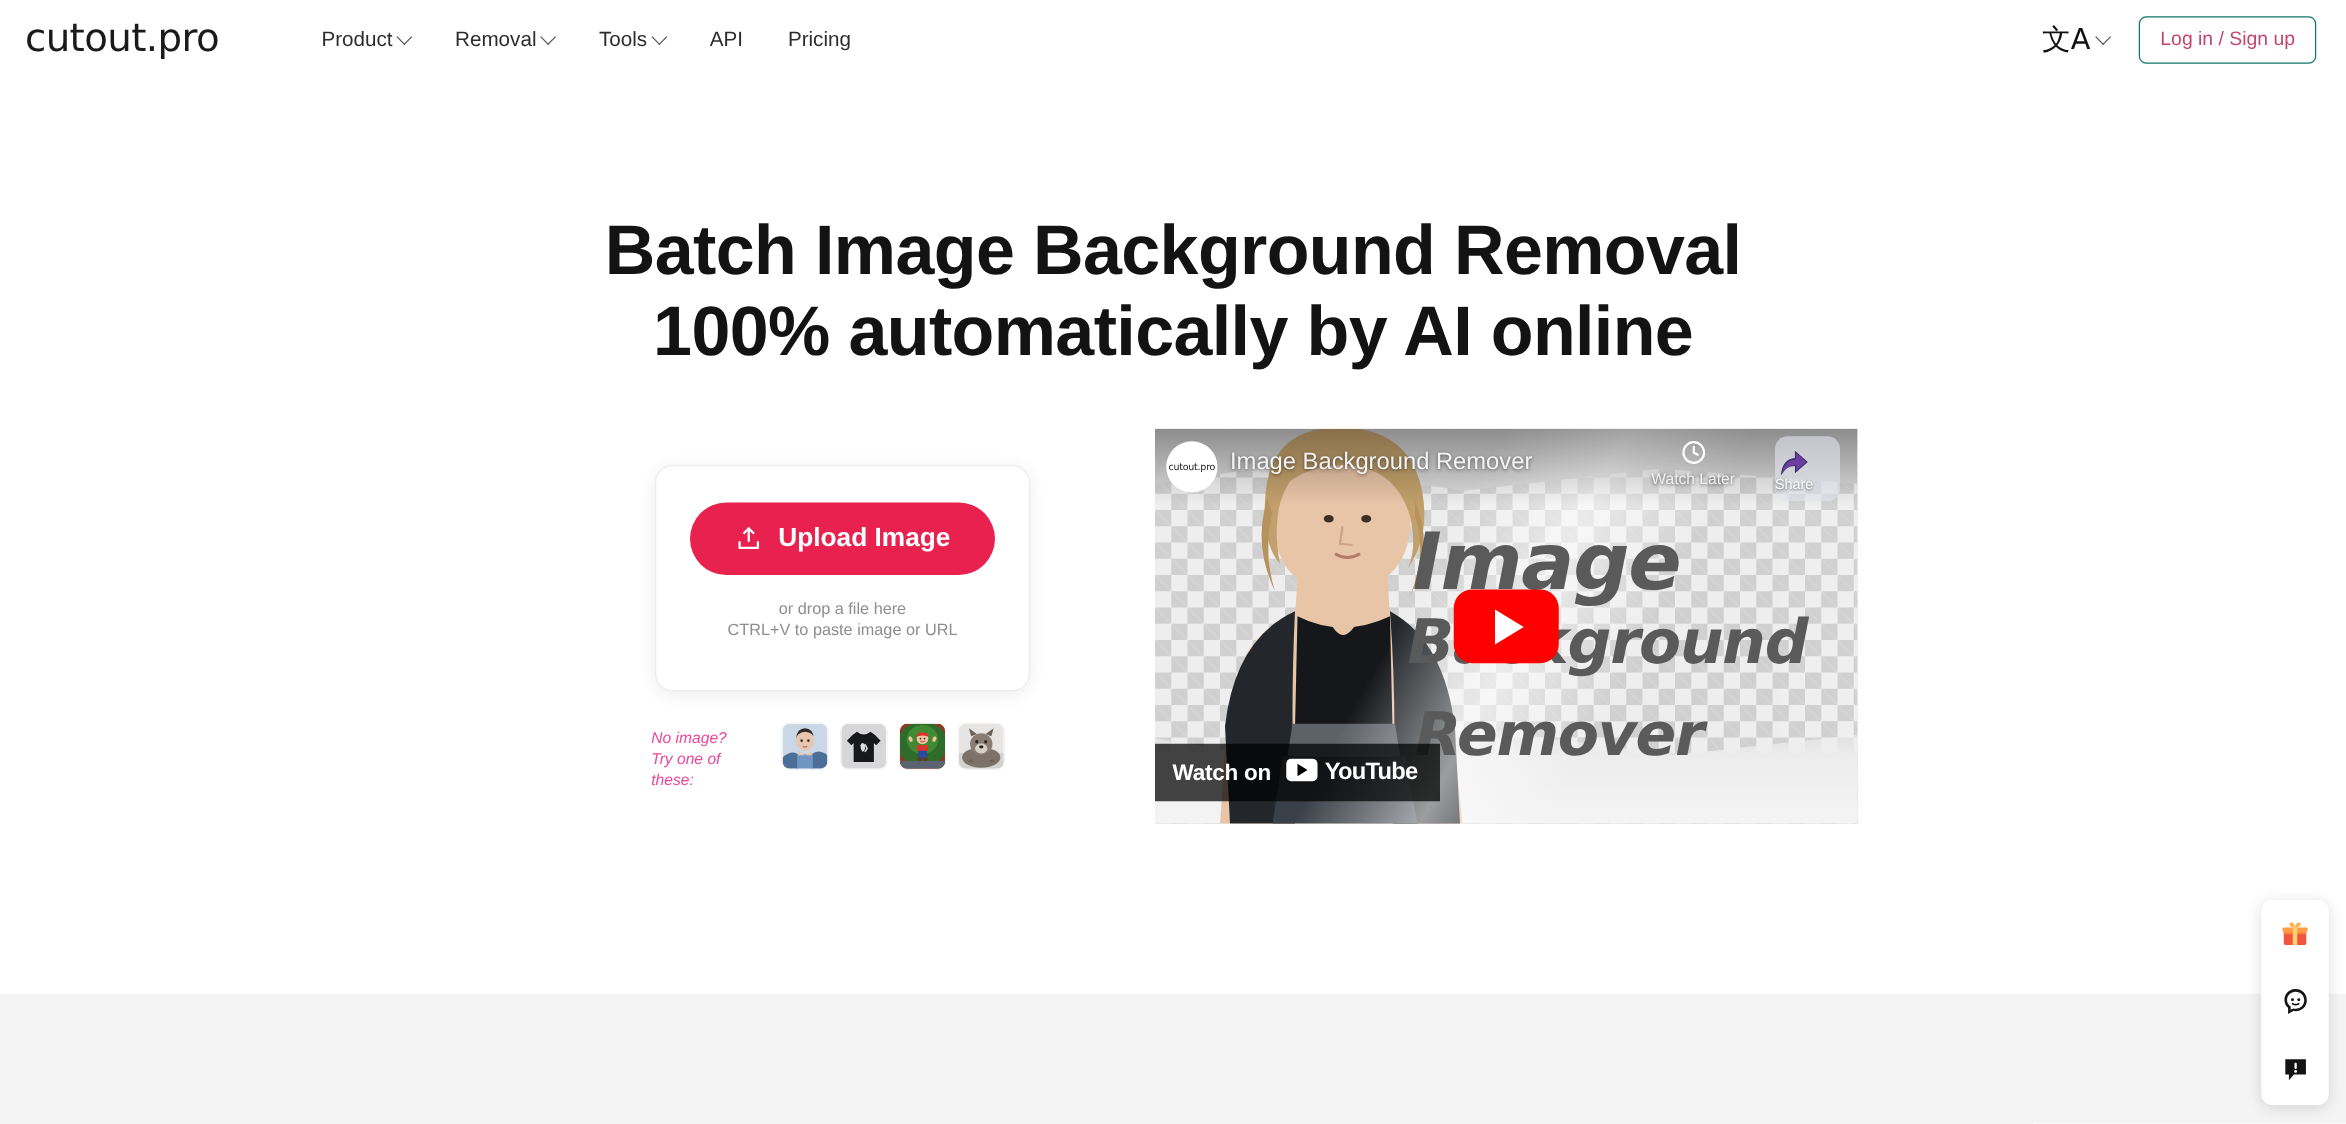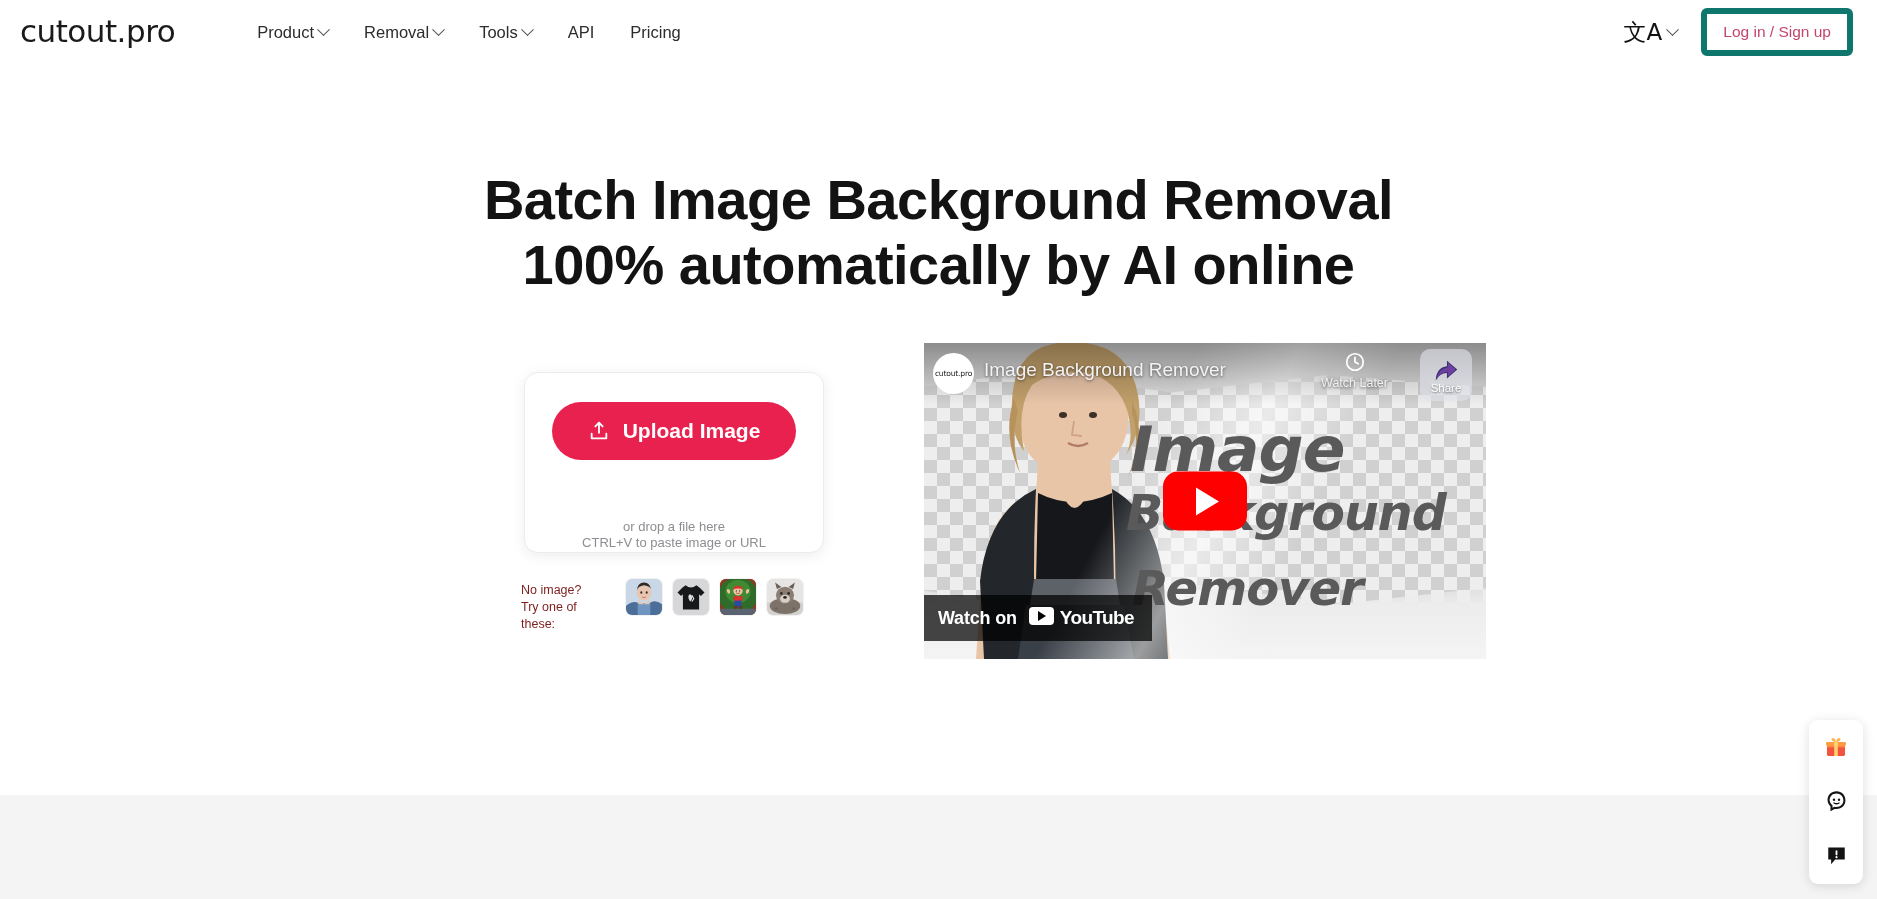--- a/index.html
+++ b/index.html
@@ -45,21 +45,21 @@
     display: flex; align-items: center; gap: 24px;
   }
   .lang {
     display: flex; align-items: center; gap: 6px; cursor: pointer;
   }
   .lang-glyph {
     font-size: 23px; line-height: 1; color: #111;
     font-family: "DejaVu Sans", sans-serif;
   }
   .login-btn {
-    border: 6px solid #0f766e;
+    border: 1px solid #0f766e;
     border-radius: 6px;
     padding: 9px 16px;
     font-size: 15.5px;
     color: #c2466b;
     background: #fff;
     cursor: pointer;
     white-space: nowrap;
   }
 
   
@@ -78,21 +78,20 @@
   .upload-card {
     position: absolute;
     left: 524px; top: 372px;
     width: 300px; height: 181px;
     background: #ffffff;
     border: 1px solid #ececec;
     border-radius: 14px;
     box-shadow: 0 3px 14px rgba(0,0,0,0.075);
     display: flex; flex-direction: column; align-items: center;
     padding-top: 29px;
-    justify-content: space-between;
   }
   .upload-btn {
     width: 244px; height: 58px;
     background: #e8214f;
     border-radius: 29px;
     border: none;
     display: flex; align-items: center; justify-content: center;
     gap: 13px;
     color: #fff;
     font-size: 21px;
@@ -108,22 +107,22 @@
     line-height: 1.28;
     color: #8d8d92;
   }
 
   
   .samples {
     position: absolute; left: 521px; top: 578px;
     display: flex; align-items: flex-start; gap: 14px;
   }
   .samples-label {
-    font-size: 12.5px; line-height: 1.35; color: #7f1d1d;
-    padding-top: 4px; width: 90px;
+    font-size: 12.5px; line-height: 1.35; color: #ec4899;
+    padding-top: 4px; width: 90px; font-style: italic;
   }
   .thumbs { display: flex; gap: 9px; }
   .thumb {
     width: 38px; height: 38px; border-radius: 7px;
     cursor: pointer; overflow: hidden; position: relative;
     border: 1px solid rgba(0,0,0,0.05);
   }
   .thumb svg { display:block; width:100%; height:100%; }
 
   
@@ -200,21 +199,21 @@
     position:absolute; right: 98px; top: 8px;
     display:flex; flex-direction:column; align-items:center; gap:3px;
     cursor:pointer;
   }
   .yt-watchlater .lbl {
     font-size: 12.5px; color:#f0f0f0; text-shadow: 0 1px 3px rgba(0,0,0,0.6);
   }
   .yt-share {
     position:absolute; right: 14px; top: 6px;
     width: 52px; height: 52px;
-    display:flex; flex-direction:column; align-items:center; justify-content:center;
+    display:flex; flex-direction:column; justify-content:center;
     background: rgba(225,228,235,0.62);
     border-radius: 10px;
     cursor:pointer;
   }
   .yt-share .lbl {
     font-size: 11.5px; color:#ffffff; margin-top:-4px;
     text-shadow: 0 1px 2px rgba(0,0,0,0.55);
   }
   .play-btn {
     position:absolute; left: 50%; top: 50%;

